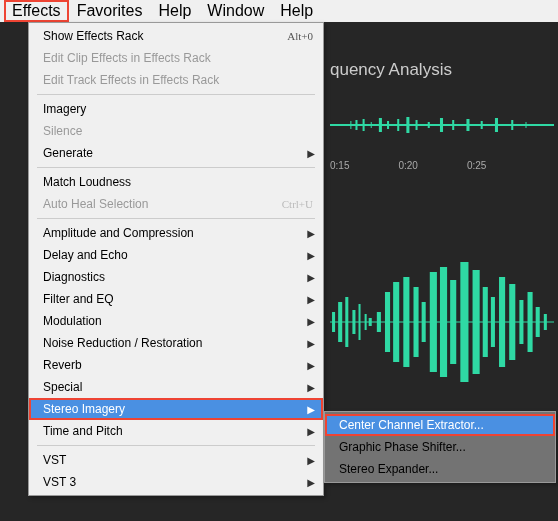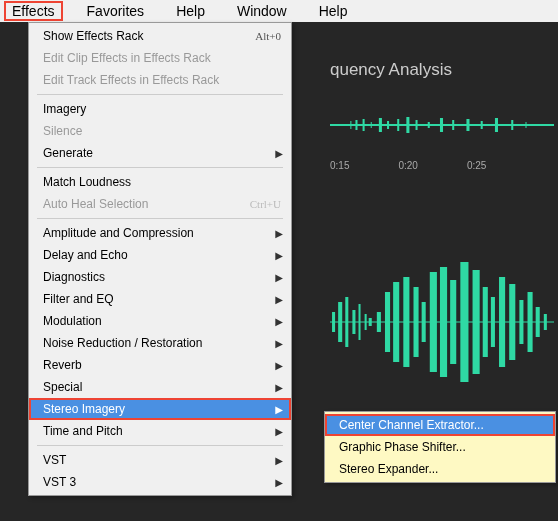--- a/index.html
+++ b/index.html
@@ -1,33 +1,33 @@
 <!DOCTYPE html>
 <html><head>
 <meta charset="utf-8">
 <style>
   * { margin: 0; padding: 0; box-sizing: border-box; font-family: -apple-system, "Segoe UI", Arial, sans-serif; }
   body { width: 558px; height: 521px; background: #1a1a1a; overflow: hidden; position: relative; }
   
-  .menubar { position: absolute; top: 0; left: 0; right: 0; height: 22px; background: #f0f0f0; display: flex; align-items: center; padding: 0 4px; font-size: 14px; z-index: 10; gap: 16px; }
+  .menubar { position: absolute; top: 0; left: 0; right: 0; height: 22px; background: #f0f0f0; display: flex; align-items: center; padding: 0 4px; font-size: 16px; z-index: 10; }
   .menubar-item { padding: 2px 8px; color: #000; cursor: default; }
   .menubar-item.highlighted { border: 2px solid #e43; padding: 0 6px; }
   
-  .dropdown { position: absolute; top: 22px; left: 28px; width: 264px; background: #f0f0f0; border: 1px solid #999; box-shadow: 2px 2px 4px rgba(0,0,0,0.3); font-size: 12px; z-index: 20; padding: 2px 0; }
+  .dropdown { position: absolute; top: 22px; left: 28px; width: 296px; background: #f0f0f0; border: 1px solid #999; box-shadow: 2px 2px 4px rgba(0,0,0,0.3); font-size: 12px; z-index: 20; padding: 2px 0; }
   .menu-row { display: flex; align-items: center; padding: 4px 10px 4px 14px; color: #000; cursor: default; position: relative; }
   .menu-row.disabled { color: #999; }
   .menu-row .label { flex: 1; }
   .menu-row .shortcut { color: #555; font-size: 11px; font-family: Liberation Serif, serif; }
   .menu-row .arrow { position: absolute; right: 8px; font-size: 10px; color: #333; }
   .menu-row.disabled .shortcut { color: #bbb; }
   .menu-sep { height: 1px; background: #ccc; margin: 3px 8px; }
   .menu-row.highlighted-box { outline: 2px solid #e43; outline-offset: -2px; background: #4a90e2; color: #fff; }
   .menu-row.highlighted-box .arrow { color: #fff; }
   
-  .submenu { position: absolute; top: 411px; left: 324px; width: 232px; background: #fef9c3; border: 1px solid #999; box-shadow: 2px 2px 4px rgba(0,0,0,0.3); font-size: 12px; z-index: 30; padding: 2px 0; }
+  .submenu { position: absolute; top: 411px; left: 324px; width: 232px; background: #737373; border: 1px solid #999; box-shadow: 2px 2px 4px rgba(0,0,0,0.3); font-size: 12px; z-index: 30; padding: 2px 0; }
   .submenu .menu-row.highlighted-box { background: #4a90e2; color: #fff; }
   
   .bg-panel { position: absolute; top: 22px; left: 0; right: 0; bottom: 0; background: #262626; }
   .panel-tab { position: absolute; top: 38px; left: 330px; font-size: 17px; color: #ccc; }
   .timeline { position: absolute; top: 138px; left: 330px; right: 0; height: 16px; display: flex; font-size: 10px; color: #aaa; gap: 49px; }
   .waveform-top { position: absolute; top: 94px; left: 330px; right: 4px; height: 18px; }
   .waveform-main { position: absolute; top: 220px; left: 330px; right: 4px; height: 160px; }
   .wave-svg { width: 100%; height: 100%; display: block; }
 </style>
 </head>

